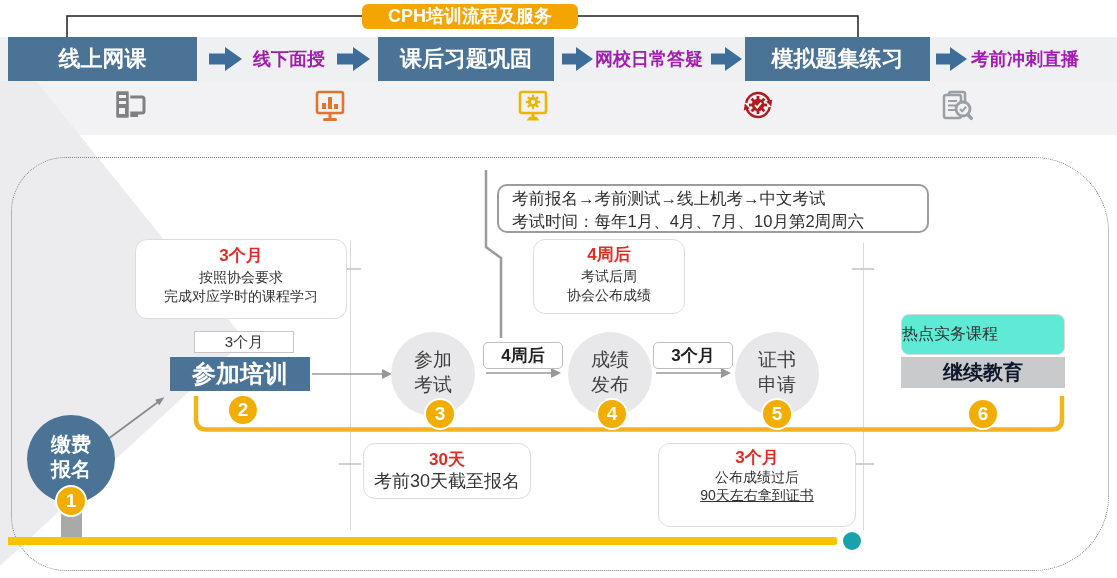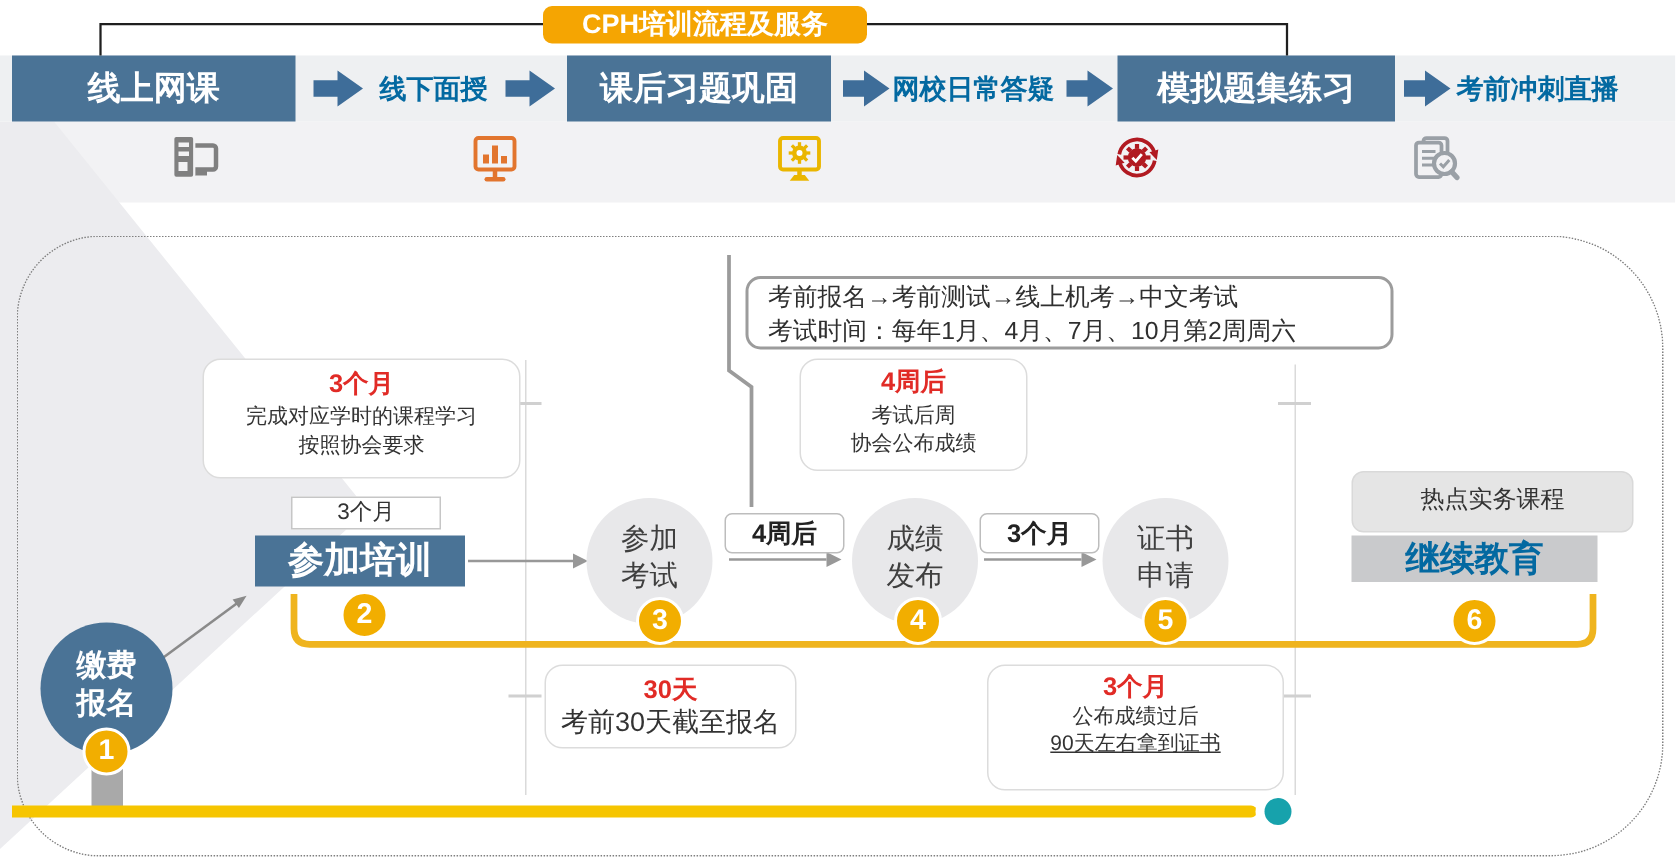--- a/index.html
+++ b/index.html
@@ -7,21 +7,21 @@
   .page{position:relative;width:1117px;height:578px;background:#fff;overflow:hidden;}
   .abs{position:absolute;}
   .wedge{left:0;top:81px;width:300px;height:490px;background:#ececef;
          clip-path:polygon(0 0,36px 0,245px 259px,0 485px);z-index:1;}
   .band{left:0;top:37px;width:1117px;height:44px;background:#eef0f2;z-index:2;}
   .strip{left:0;top:81px;width:1117px;height:54px;background:#f2f2f4;z-index:0;}
   .banner{left:362px;top:4px;width:216px;height:25px;background:var(--gold,#f5a502);border-radius:6px;
           color:#fff;font-weight:bold;font-size:18px;line-height:25px;text-align:center;z-index:4;white-space:nowrap;}
   .hbox{top:37px;height:44px;background:var(--blue,#4a7396);color:#fff;font-weight:bold;font-size:22px;
         line-height:44px;text-align:center;z-index:3;white-space:nowrap;}
-  .htext{top:37px;height:44px;color:#0369a1;font-weight:bold;font-size:18px;line-height:44px;text-align:center;z-index:3;white-space:nowrap;}
+  .htext{top:37px;height:44px;color:#a21caf;font-weight:bold;font-size:18px;line-height:44px;text-align:center;z-index:3;white-space:nowrap;}
   .overlay{left:0;top:0;z-index:5;pointer-events:none;}
   .container{left:11px;top:157px;width:1096px;height:412px;border:1px dotted #7f7f7f;
              border-radius:55px 75px 75px 55px;z-index:2;}
   .sep{width:1px;background:#dadada;z-index:2;}
   .tick{width:22px;height:1.5px;background:#d0d0d0;z-index:2;}
   .note{background:#fff;border:1.5px solid #dcdcdc;border-radius:12px;text-align:center;z-index:6;color:#333;}
   .note .ttl{color:var(--red,#e12b26);font-weight:bold;}
   .infobox{left:497px;top:184px;width:432px;height:49px;background:#fff;border:2.5px solid #9c9c9c;border-radius:10px;
            z-index:6;font-size:16.5px;color:#2f2f2f;line-height:23px;padding:1px 0 0 13px;box-sizing:border-box;text-align:left;white-space:nowrap;}
   .gapbox{top:342px;width:80px;height:27px;background:#fff;border:1.5px solid #bdbdbd;border-radius:5px;
@@ -30,23 +30,23 @@
            line-height:25px;text-align:center;padding-top:15px;box-sizing:border-box;z-index:6;}
   .numbadge{width:28px;height:28px;border-radius:50%;background:var(--goldnum,#f2ae00);color:#fff;font-weight:bold;
             font-size:19px;line-height:28px;text-align:center;z-index:8;border:2px solid #fff;}
   .bluecircle{left:27px;top:415px;width:88px;height:88px;border-radius:50%;background:var(--blue,#4a7396);color:#fff;
               font-weight:bold;font-size:20px;line-height:25px;text-align:center;padding-top:17px;box-sizing:border-box;z-index:7;}
   .stub{left:61px;top:505px;width:21px;height:33px;background:#a9a9a9;z-index:6;}
   .train{left:170px;top:357px;width:140px;height:34px;background:var(--blue,#4a7396);color:#fff;font-weight:bold;
          font-size:24px;line-height:34px;text-align:center;z-index:6;}
   .tag{left:194px;top:331px;width:100px;height:22px;background:#fff;border:1px solid #c6c6c6;color:#333;
        font-size:15px;line-height:20px;text-align:center;z-index:6;box-sizing:border-box;}
-  .hotbox{left:901px;top:314px;width:188px;height:41px;background:#e5e5e5;border:1.5px solid #d9d9d9;border-radius:8px;
-          color:#333;font-size:16px;line-height:38px;text-align:center;z-index:6;box-sizing:border-box;}
-  .edu{left:901px;top:357px;width:164px;height:31px;background:#c9cacc;color:#0369a1;font-weight:bold;font-size:23px;
+  .hotbox{left:901px;top:314px;width:164px;height:41px;background:#5eead4;border:1.5px solid #d9d9d9;border-radius:8px;
+          color:#333;font-size:16px;line-height:38px;text-align:left;z-index:6;box-sizing:border-box;}
+  .edu{left:901px;top:357px;width:164px;height:31px;background:#c9cacc;color:#0f172a;font-weight:bold;font-size:20px;
        line-height:31px;text-align:center;z-index:6;}
   .yline{left:8px;top:537px;width:830px;height:8px;background:#f6c500;border-radius:0 4px 4px 0;z-index:7;}
   .dot-outer{left:837px;top:526px;width:30px;height:30px;border-radius:50%;background:#fff;z-index:8;}
   .dot-inner{left:6px;top:6px;width:18px;height:18px;border-radius:50%;background:var(--teal,#17a2ac);position:absolute;}
 </style>
 </head>
 <body>
 
 <div class="page">
 
@@ -152,22 +152,22 @@
     <path d="M196,396 V419 Q196,429.5 206.5,429.5 H1051.5 Q1062,429.5 1062,419 V396" fill="none" stroke="#efb41e" stroke-width="4.5"></path>
   </svg>
 
   <div class="abs infobox">
     <div>考前报名→考前测试→线上机考→中文考试</div>
     <div>考试时间：每年1月、4月、7月、10月第2周周六</div>
   </div>
 
   <div class="abs note" style="left:135px;top:239px;width:210px;height:78px;">
     <div class="ttl" style="font-size:17px;line-height:24px;margin-top:4px;">3个月</div>
+    <div style="font-size:14px;line-height:19px;">按照协会要求</div>
     <div style="font-size:14px;line-height:19px;">完成对应学时的课程学习</div>
-    <div style="font-size:14px;line-height:19px;">按照协会要求</div>
   </div>
 
   <div class="abs note" style="left:533px;top:239px;width:150px;height:73px;">
     <div class="ttl" style="font-size:17px;line-height:24px;margin-top:3px;">4周后</div>
     <div style="font-size:14px;line-height:19px;">考试后周</div>
     <div style="font-size:14px;line-height:19px;">协会公布成绩</div>
   </div>
 
   <div class="abs tag"><span>3个月</span></div>
   <div class="abs train"><span>参加培训</span></div>

